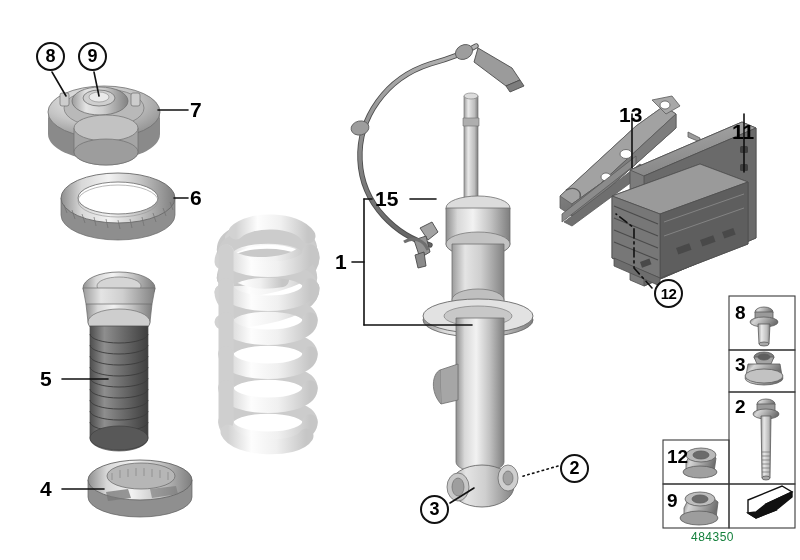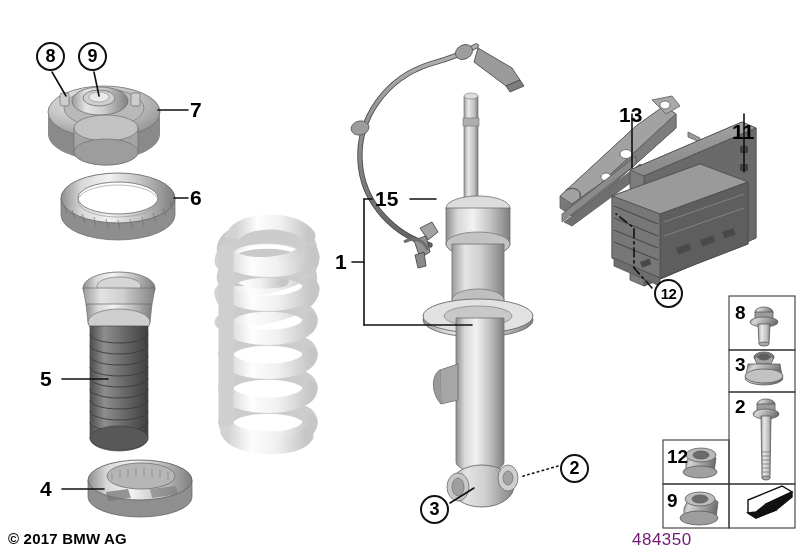--- a/index.html
+++ b/index.html
@@ -9,22 +9,22 @@
   svg.layer{position:absolute;left:0;top:0;width:800px;height:560px;}
   .lbl{position:absolute;font-weight:bold;font-size:21px;line-height:21px;
        color:#000;white-space:nowrap;font-family:"Liberation Sans",sans-serif;}
   .callout{position:absolute;width:29px;height:29px;border:2.2px solid #111;
            border-radius:50%;background:#fff;display:flex;align-items:center;
            justify-content:center;font-weight:bold;font-size:18px;
            font-family:"Liberation Sans",sans-serif;box-sizing:border-box;}
   .callout.wide{font-size:15px;letter-spacing:-0.5px;}
   .copyright{position:absolute;left:8px;top:530px;font-size:15px;font-weight:bold;
              letter-spacing:0.2px;}
-  .drawingno{position:absolute;left:632px;top:530px;font-size:17px;
-             color:#701a75;letter-spacing:0.5px;}
+  .drawingno{position:absolute;left:691px;top:530px;font-size:12px;
+             color:#15803d;letter-spacing:0.5px;}
   .cellnum{position:absolute;font-weight:bold;font-size:19px;color:#000;}
 </style>
 </head>
 <body>
 
 <div id="stage">
 
   <svg class="layer" viewBox="0 0 800 560">
     <defs>
       <linearGradient id="gMetalH" x1="0" y1="0" x2="1" y2="0">
@@ -466,15 +466,14 @@
   <div class="callout wide" style="left:654px;top:279px;">
     <span>12</span>
     </div>
 
   <div class="cellnum" style="left:735px;top:302px;">8</div>
   <div class="cellnum" style="left:735px;top:354px;">3</div>
   <div class="cellnum" style="left:735px;top:396px;">2</div>
   <div class="cellnum" style="left:667px;top:446px;">12</div>
   <div class="cellnum" style="left:667px;top:490px;">9</div>
 
-  <div class="copyright">© 2017 BMW AG</div>
   <div class="drawingno">484350</div>
 </div>
 
 </body></html>

